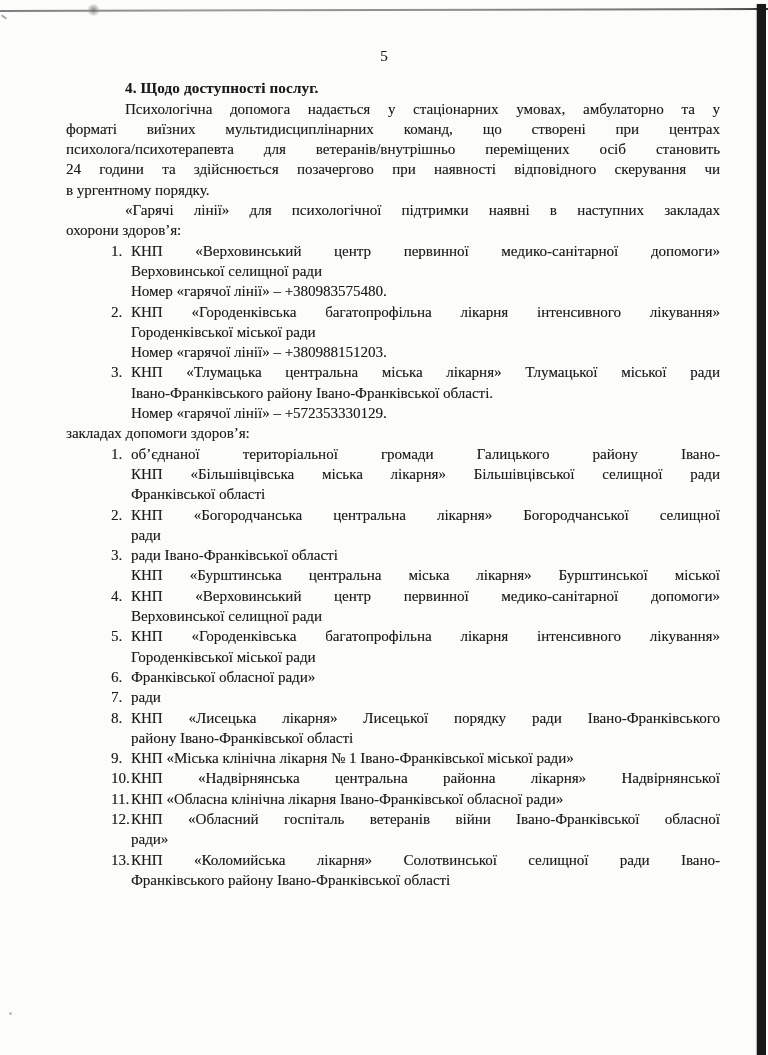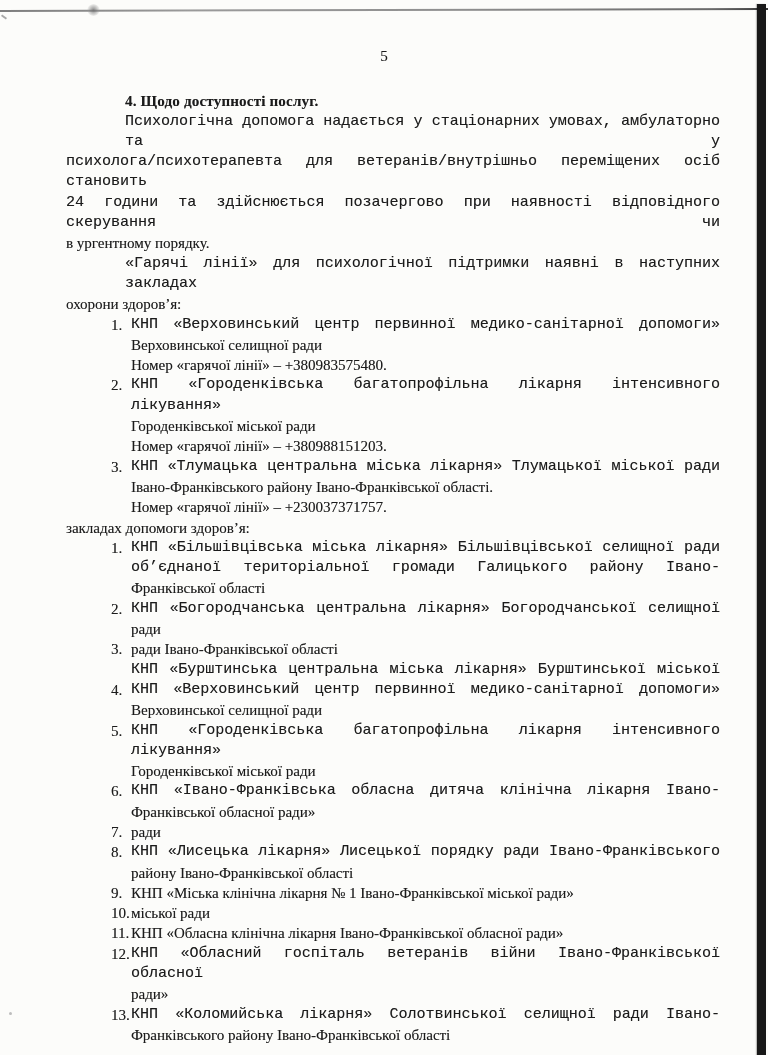--- a/index.html
+++ b/index.html
@@ -15,24 +15,24 @@
   .content {
     position: absolute;
     left: 66px; top: 0;
     width: 654px;
     text-shadow: 0.2px 0.2px 0.35px rgba(25,25,25,0.4);
   }
   .ln, .marker, .heading, .page-num {
     font-size: 15px;
     line-height: 20.3px;
   }
-  .j { text-align: justify; text-align-last: justify; font-family: Liberation Mono, monospace; }
+  .j { text-align: justify; text-align-last: justify; }
   .indent { padding-left: 59px; }
   .page-num { margin-top: 46px; text-align: center; padding-right: 18px; }
-  .heading { margin-top: 25px; font-weight: bold; padding-left: 59px; letter-spacing: 0.2px; }
+  .heading { margin-top: 12px; font-weight: bold; padding-left: 59px; letter-spacing: 0.2px; }
   .li { position: relative; padding-left: 65px; }
   .marker { position: absolute; left: 45px; top: 0; }
   
   .top-line {
     position: absolute; top: 9px; left: -4px;
     width: 778px; height: 2px;
     background: linear-gradient(90deg, #7d7d7d 0%, #9a9a9a 25%, #8f8f8f 60%, #6a6a6a 92%, #333 100%);
     transform: rotate(-0.15deg);
   }
   .top-blob {
@@ -66,20 +66,21 @@
   <div class="speck-a"></div>
   <div class="speck-b"></div>
 
   <div class="content">
 
     <div class="page-num">5</div>
 
     <div class="heading">4. Щодо доступності послуг.</div>
 
     <div class="ln j indent">Психологічна допомога надається у стаціонарних умовах, амбулаторно та у</div>
+    <div class="ln j">форматі виїзних мультидисциплінарних команд, що створені при центрах</div>
     <div class="ln j">психолога/психотерапевта для ветеранів/внутрішньо переміщених осіб становить</div>
     <div class="ln j">24 години та здійснюється позачергово при наявності відповідного скерування чи</div>
     <div class="ln">в ургентному порядку.</div>
 
     <div class="ln j indent">«Гарячі лінії» для психологічної підтримки наявні в наступних закладах</div>
     <div class="ln">охорони здоров’я:</div>
 
     <div class="li">
       <span class="marker">1.</span>
       <div class="ln j">КНП «Верховинський центр первинної медико-санітарної допомоги»</div>
@@ -89,29 +90,29 @@
     <div class="li">
       <span class="marker">2.</span>
       <div class="ln j">КНП «Городенківська багатопрофільна лікарня інтенсивного лікування»</div>
       <div class="ln">Городенківської міської ради</div>
       <div class="ln">Номер «гарячої лінії» – +380988151203.</div>
     </div>
     <div class="li">
       <span class="marker">3.</span>
       <div class="ln j">КНП «Тлумацька центральна міська лікарня» Тлумацької міської ради</div>
       <div class="ln">Івано-Франківського району Івано-Франківської області.</div>
-      <div class="ln">Номер «гарячої лінії» – +230037371757.</div>
+      <div class="ln">Номер «гарячої лінії» – +572353330129.</div>
     </div>
 
     <div class="ln">закладах допомоги здоров’я:</div>
 
     <div class="li">
       <span class="marker">1.</span>
+      <div class="ln j">об’єднаної територіальної громади Галицького району Івано-</div>
       <div class="ln j">КНП «Більшівцівська міська лікарня» Більшівцівської селищної ради</div>
-      <div class="ln j">об’єднаної територіальної громади Галицького району Івано-</div>
       <div class="ln">Франківської області</div>
     </div>
     <div class="li">
       <span class="marker">2.</span>
       <div class="ln j">КНП «Богородчанська центральна лікарня» Богородчанської селищної</div>
       <div class="ln">ради</div>
     </div>
     <div class="li">
       <span class="marker">3.</span>
       <div class="ln">ради Івано-Франківської області</div>
@@ -122,39 +123,38 @@
       <div class="ln j">КНП «Верховинський центр первинної медико-санітарної допомоги»</div>
       <div class="ln">Верховинської селищної ради</div>
     </div>
     <div class="li">
       <span class="marker">5.</span>
       <div class="ln j">КНП «Городенківська багатопрофільна лікарня інтенсивного лікування»</div>
       <div class="ln">Городенківської міської ради</div>
     </div>
     <div class="li">
       <span class="marker">6.</span>
-      <div class="ln j">КНП «Івано-Франківська обласна дитяча клінічна лікарня Івано-</div>
       <div class="ln">Франківської обласної ради»</div>
     </div>
     <div class="li">
       <span class="marker">7.</span>
       <div class="ln">ради</div>
     </div>
     <div class="li">
       <span class="marker">8.</span>
       <div class="ln j">КНП «Лисецька лікарня» Лисецької порядку ради Івано-Франківського</div>
       <div class="ln">району Івано-Франківської області</div>
     </div>
     <div class="li">
       <span class="marker">9.</span>
       <div class="ln">КНП «Міська клінічна лікарня № 1 Івано-Франківської міської ради»</div>
     </div>
     <div class="li">
       <span class="marker">10.</span>
-      <div class="ln">міської ради</div>
+      <div class="ln j">КНП «Надвірнянська центральна районна лікарня» Надвірнянської</div>
     </div>
     <div class="li">
       <span class="marker">11.</span>
       <div class="ln">КНП «Обласна клінічна лікарня Івано-Франківської обласної ради»</div>
     </div>
     <div class="li">
       <span class="marker">12.</span>
       <div class="ln j">КНП «Обласний госпіталь ветеранів війни Івано-Франківської обласної</div>
       <div class="ln">ради»</div>
     </div>

